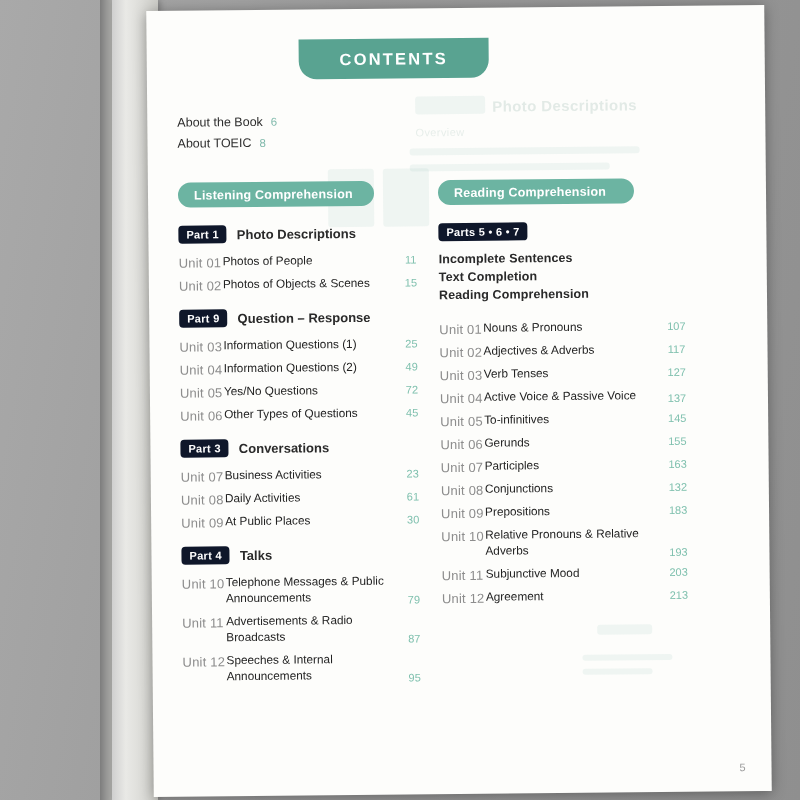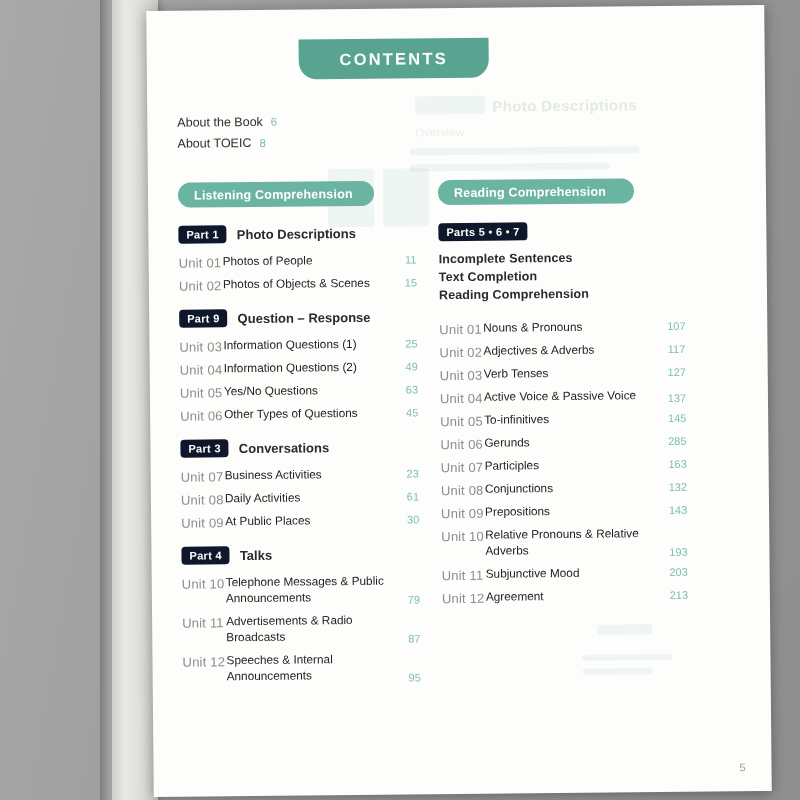--- a/index.html
+++ b/index.html
@@ -282,21 +282,21 @@
             <span class="unit-page">25</span>
           </div>
           <div class="unit-row">
             <span class="unit-no">Unit 04</span>
             <span class="unit-title">Information Questions (2)</span>
             <span class="unit-page">49</span>
           </div>
           <div class="unit-row">
             <span class="unit-no">Unit 05</span>
             <span class="unit-title">Yes/No Questions</span>
-            <span class="unit-page">63</span>
+            <span class="unit-page">72</span>
           </div>
           <div class="unit-row">
             <span class="unit-no">Unit 06</span>
             <span class="unit-title">Other Types of Questions</span>
             <span class="unit-page">45</span>
           </div>
         </div>
 
         <div class="group">
           <div class="part-row">
@@ -378,36 +378,36 @@
           <span class="unit-page low">137</span>
         </div>
         <div class="unit-row">
           <span class="unit-no">Unit 05</span>
           <span class="unit-title">To-infinitives</span>
           <span class="unit-page">145</span>
         </div>
         <div class="unit-row">
           <span class="unit-no">Unit 06</span>
           <span class="unit-title">Gerunds</span>
-          <span class="unit-page">285</span>
+          <span class="unit-page">155</span>
         </div>
         <div class="unit-row">
           <span class="unit-no">Unit 07</span>
           <span class="unit-title">Participles</span>
           <span class="unit-page">163</span>
         </div>
         <div class="unit-row">
           <span class="unit-no">Unit 08</span>
           <span class="unit-title">Conjunctions</span>
           <span class="unit-page">132</span>
         </div>
         <div class="unit-row">
           <span class="unit-no">Unit 09</span>
           <span class="unit-title">Prepositions</span>
-          <span class="unit-page">143</span>
+          <span class="unit-page">183</span>
         </div>
         <div class="unit-row">
           <span class="unit-no">Unit 10</span>
           <span class="unit-title">Relative Pronouns &amp; Relative Adverbs</span>
           <span class="unit-page low">193</span>
         </div>
         <div class="unit-row">
           <span class="unit-no">Unit 11</span>
           <span class="unit-title">Subjunctive Mood</span>
           <span class="unit-page">203</span>

